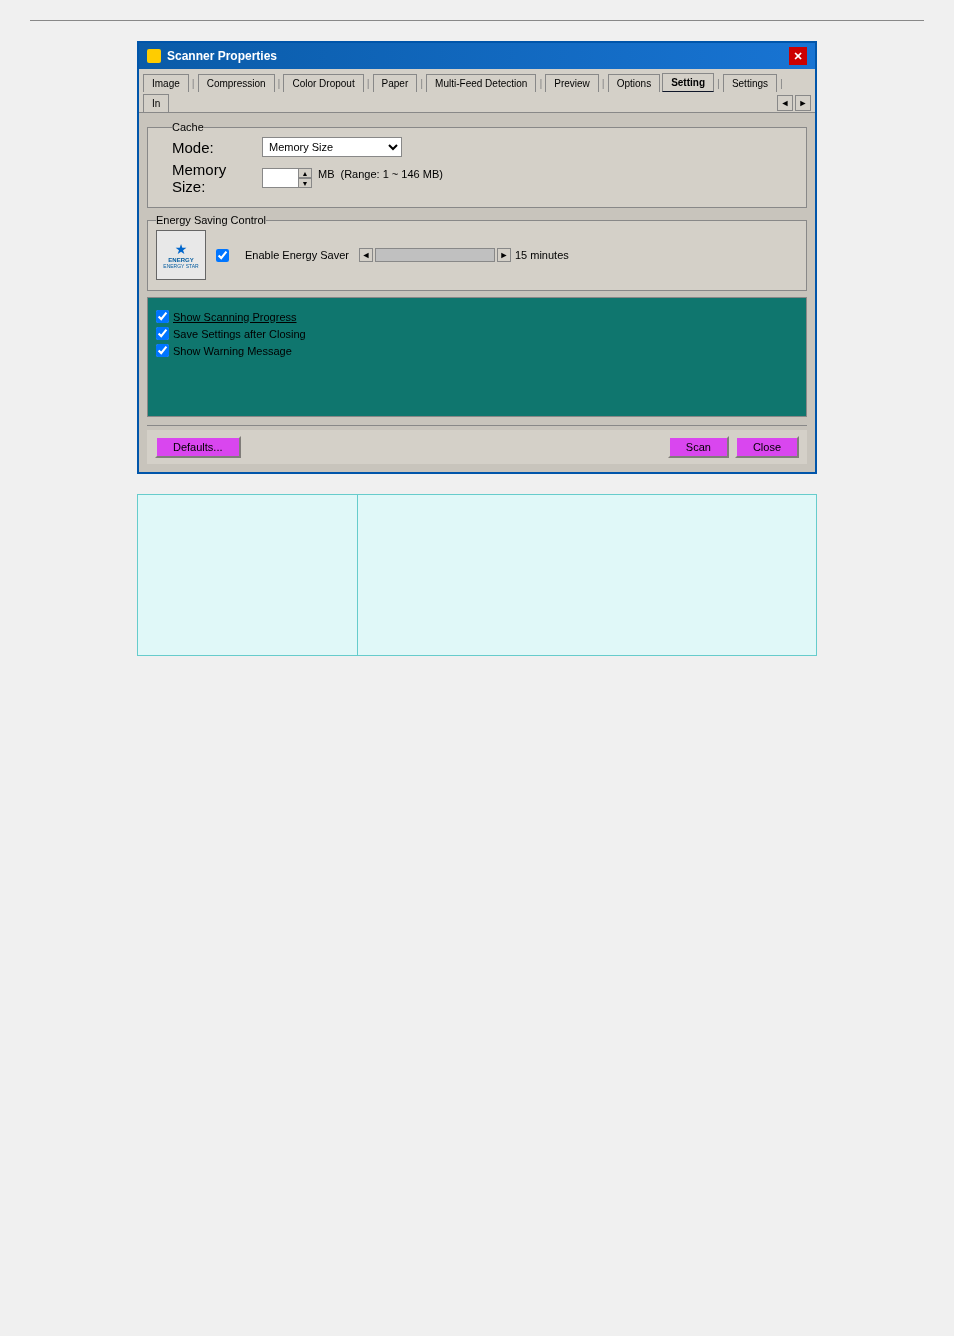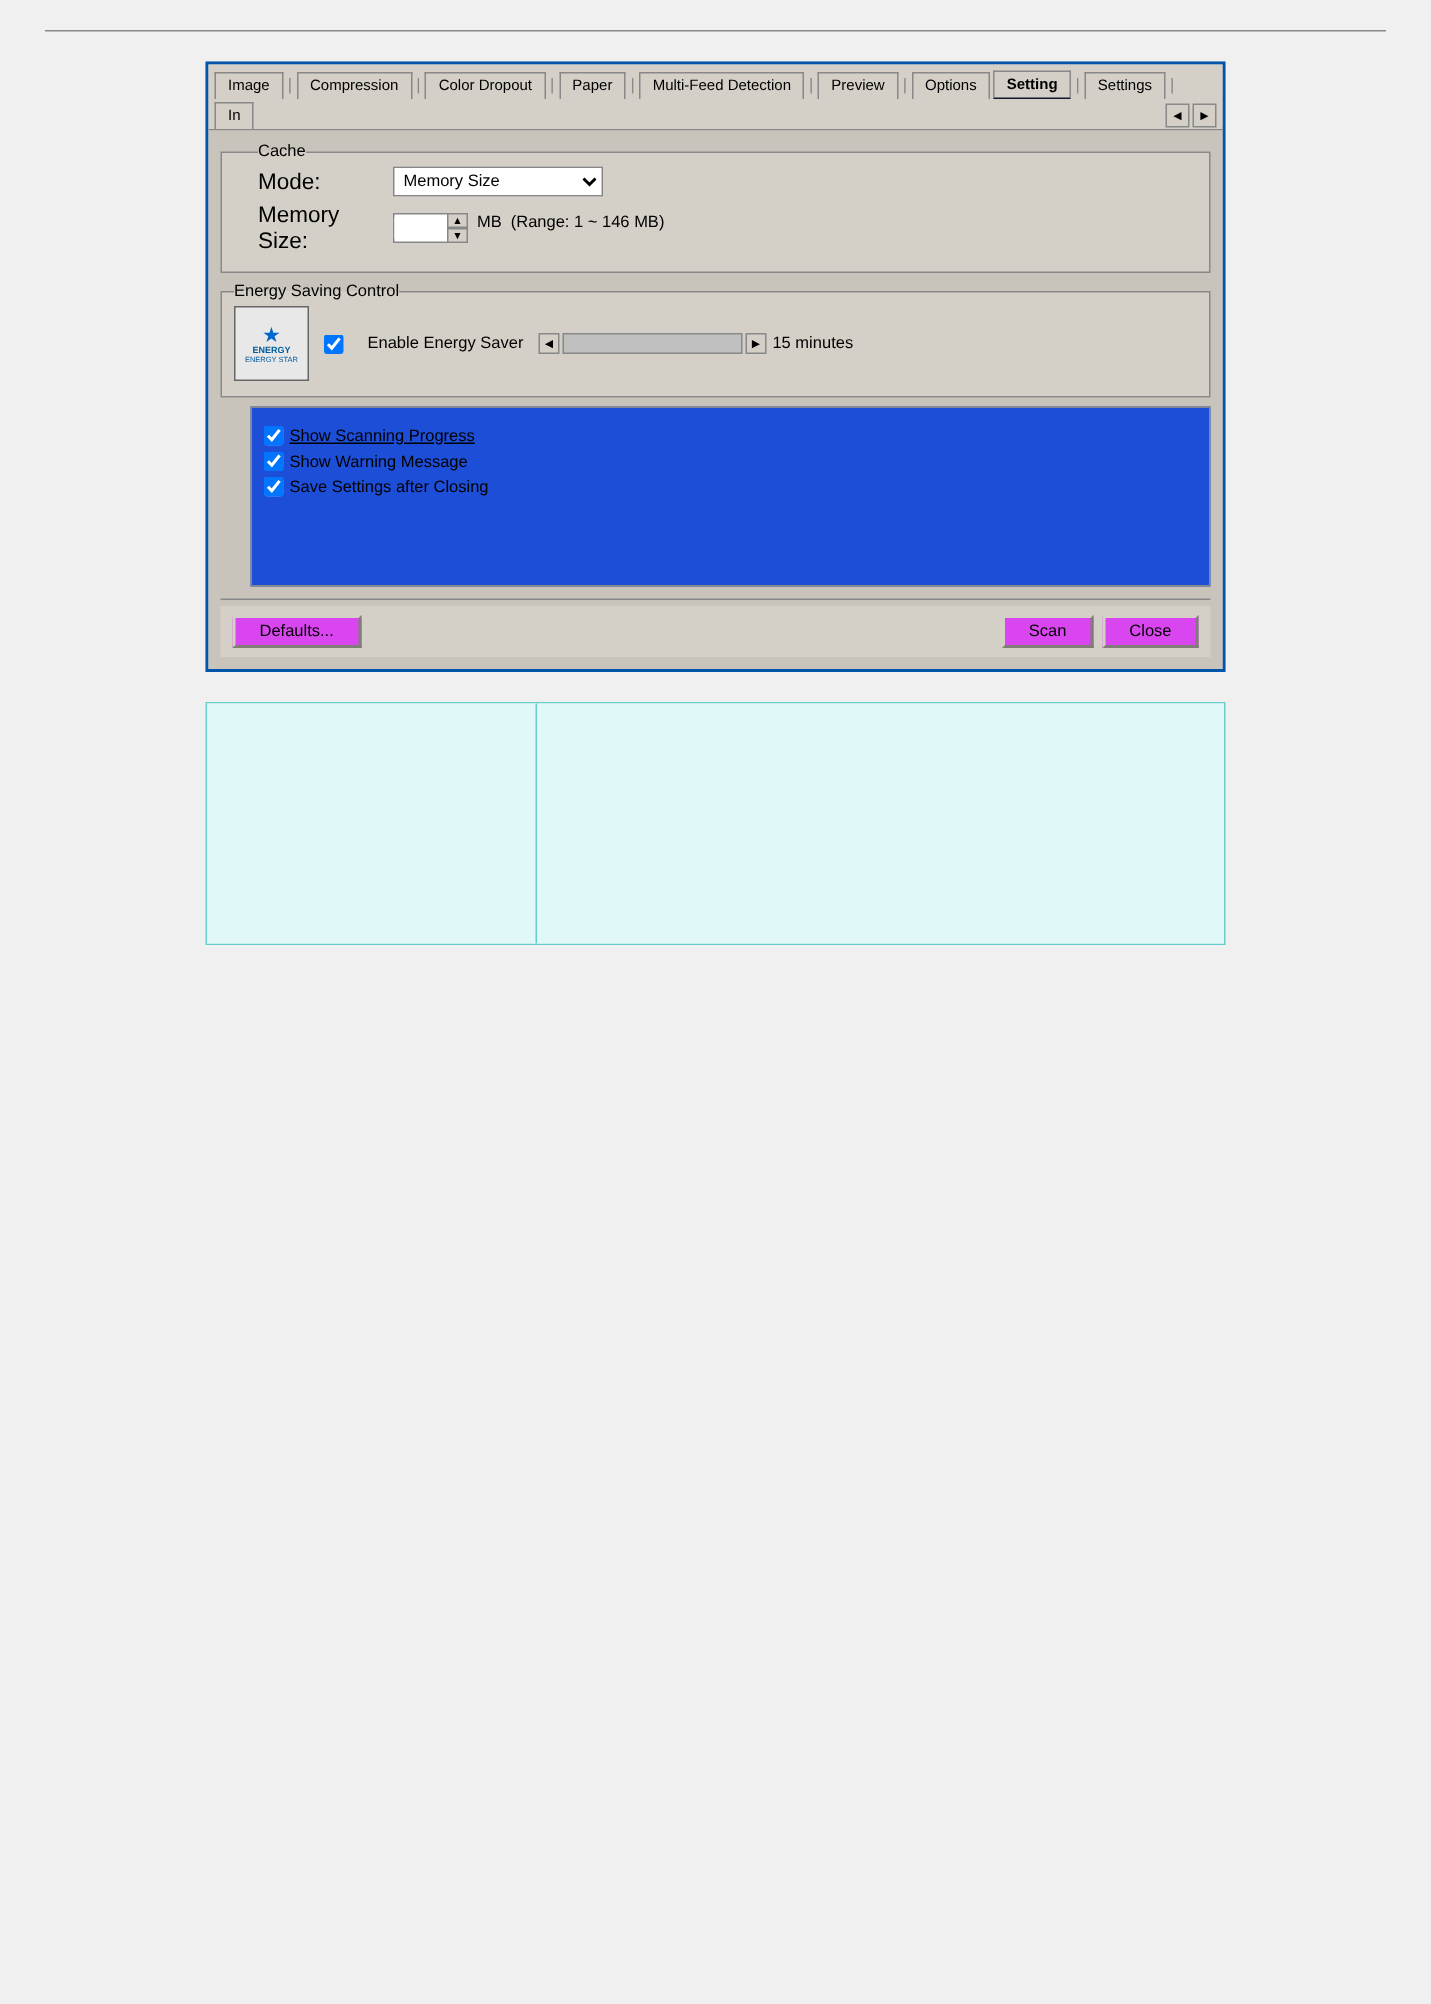--- a/index.html
+++ b/index.html
@@ -246,25 +246,24 @@
     .slider-bar {
       width: 120px;
       height: 14px;
       border: 1px solid #888;
       background: #c0c0c0;
     }
 
     
     .main-content-box {
       border: 1px solid #888;
-      background: #1d4ed8;
+      background: #0f766e;
       min-height: 120px;
       margin-bottom: 8px;
       padding: 8px;
-      margin-left: 20px;
     }
 
     .checkboxes-section {
       padding: 4px 0;
     }
 
     .checkbox-row {
       display: flex;
       align-items: center;
       gap: 4px;
@@ -330,20 +329,27 @@
     }
   </style>
 </head>
 <body>
 
 <div class="page-wrapper">
   <div class="top-divider"></div>
 
   <div class="scanner-window">
 
+    <div class="scanner-titlebar">
+      <div class="titlebar-title">
+        <span class="titlebar-icon"></span>
+        <span>Scanner Properties</span>
+      </div>
+      <button class="close-btn">✕</button>
+    </div>
 
     <div class="tabs-row">
       <span class="tab">Image</span>
       <span class="tab-separator">|</span>
       <span class="tab">Compression</span>
       <span class="tab-separator">|</span>
       <span class="tab">Color Dropout</span>
       <span class="tab-separator">|</span>
       <span class="tab">Paper</span>
       <span class="tab-separator">|</span>
@@ -423,26 +429,26 @@
       <div class="main-content-box">
         <div class="checkboxes-section">
 
           <div class="checkbox-row">
             <input type="checkbox" checked="" style="">
             <label style="text-decoration:underline;">Show Scanning Progress</label>
           </div>
 
           <div class="checkbox-row">
             <input type="checkbox" checked="" style="">
-            <label>Show Warning Message</label>
+            <label>Save Settings after Closing</label>
           </div>
 
           <div class="checkbox-row">
             <input type="checkbox" checked="" style="">
-            <label>Save Settings after Closing</label>
+            <label>Show Warning Message</label>
           </div>
 
         </div>
       </div>
 
       <div class="bottom-divider"></div>
 
       <div class="button-row">
         <button class="btn">Defaults...</button>
         <div class="btn-group-right">

